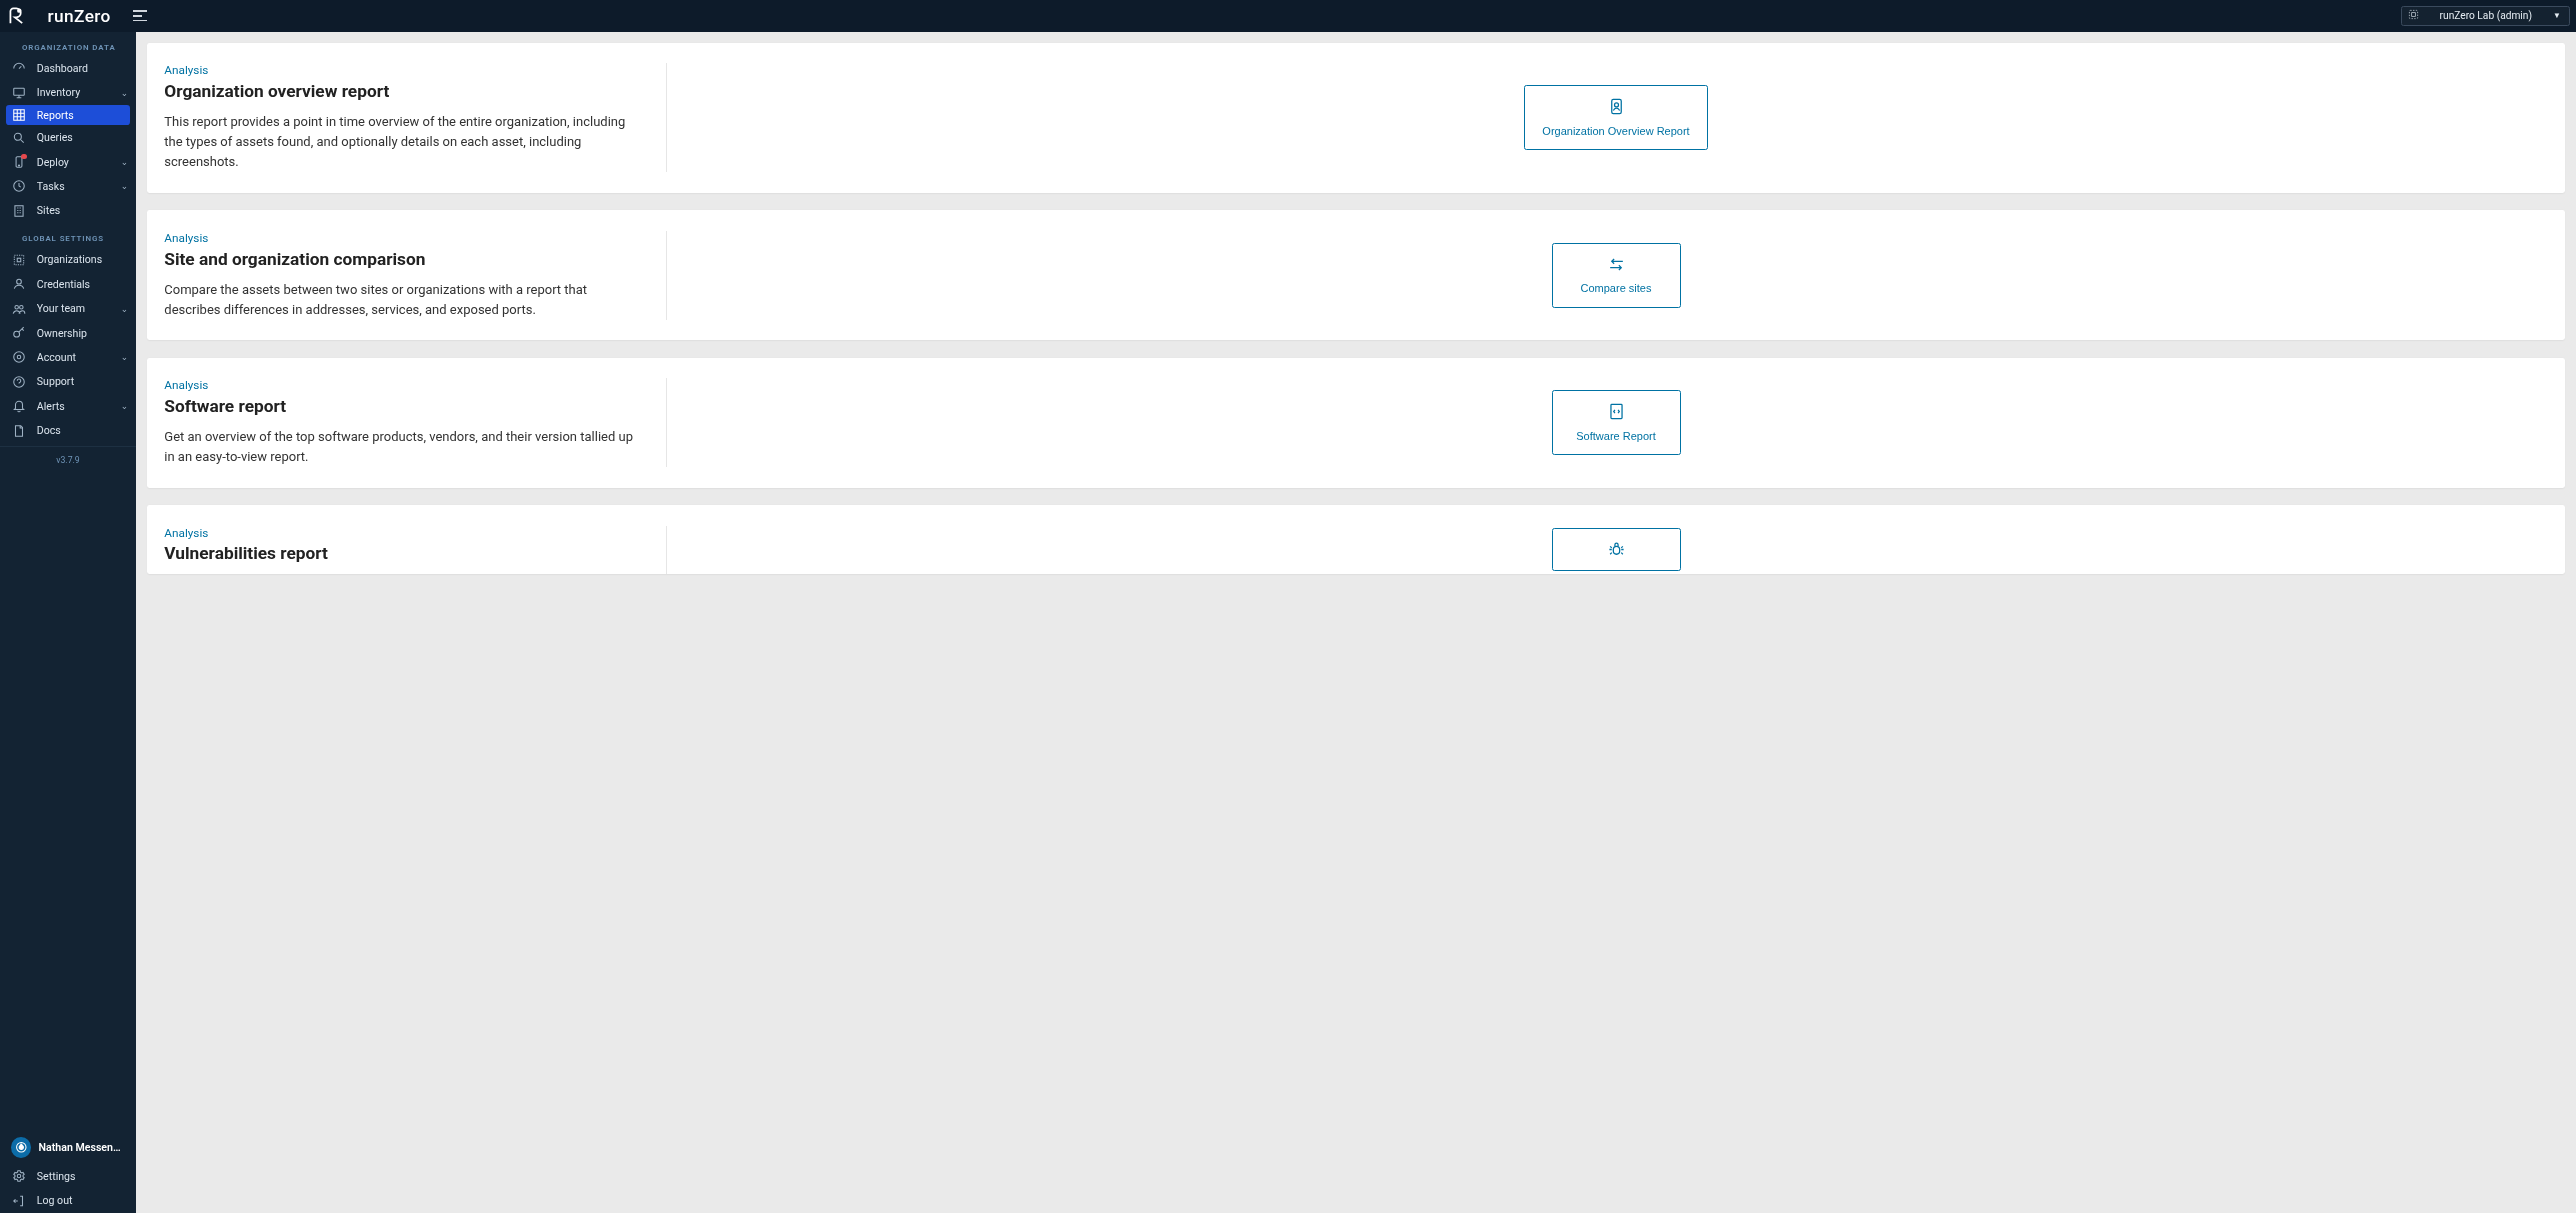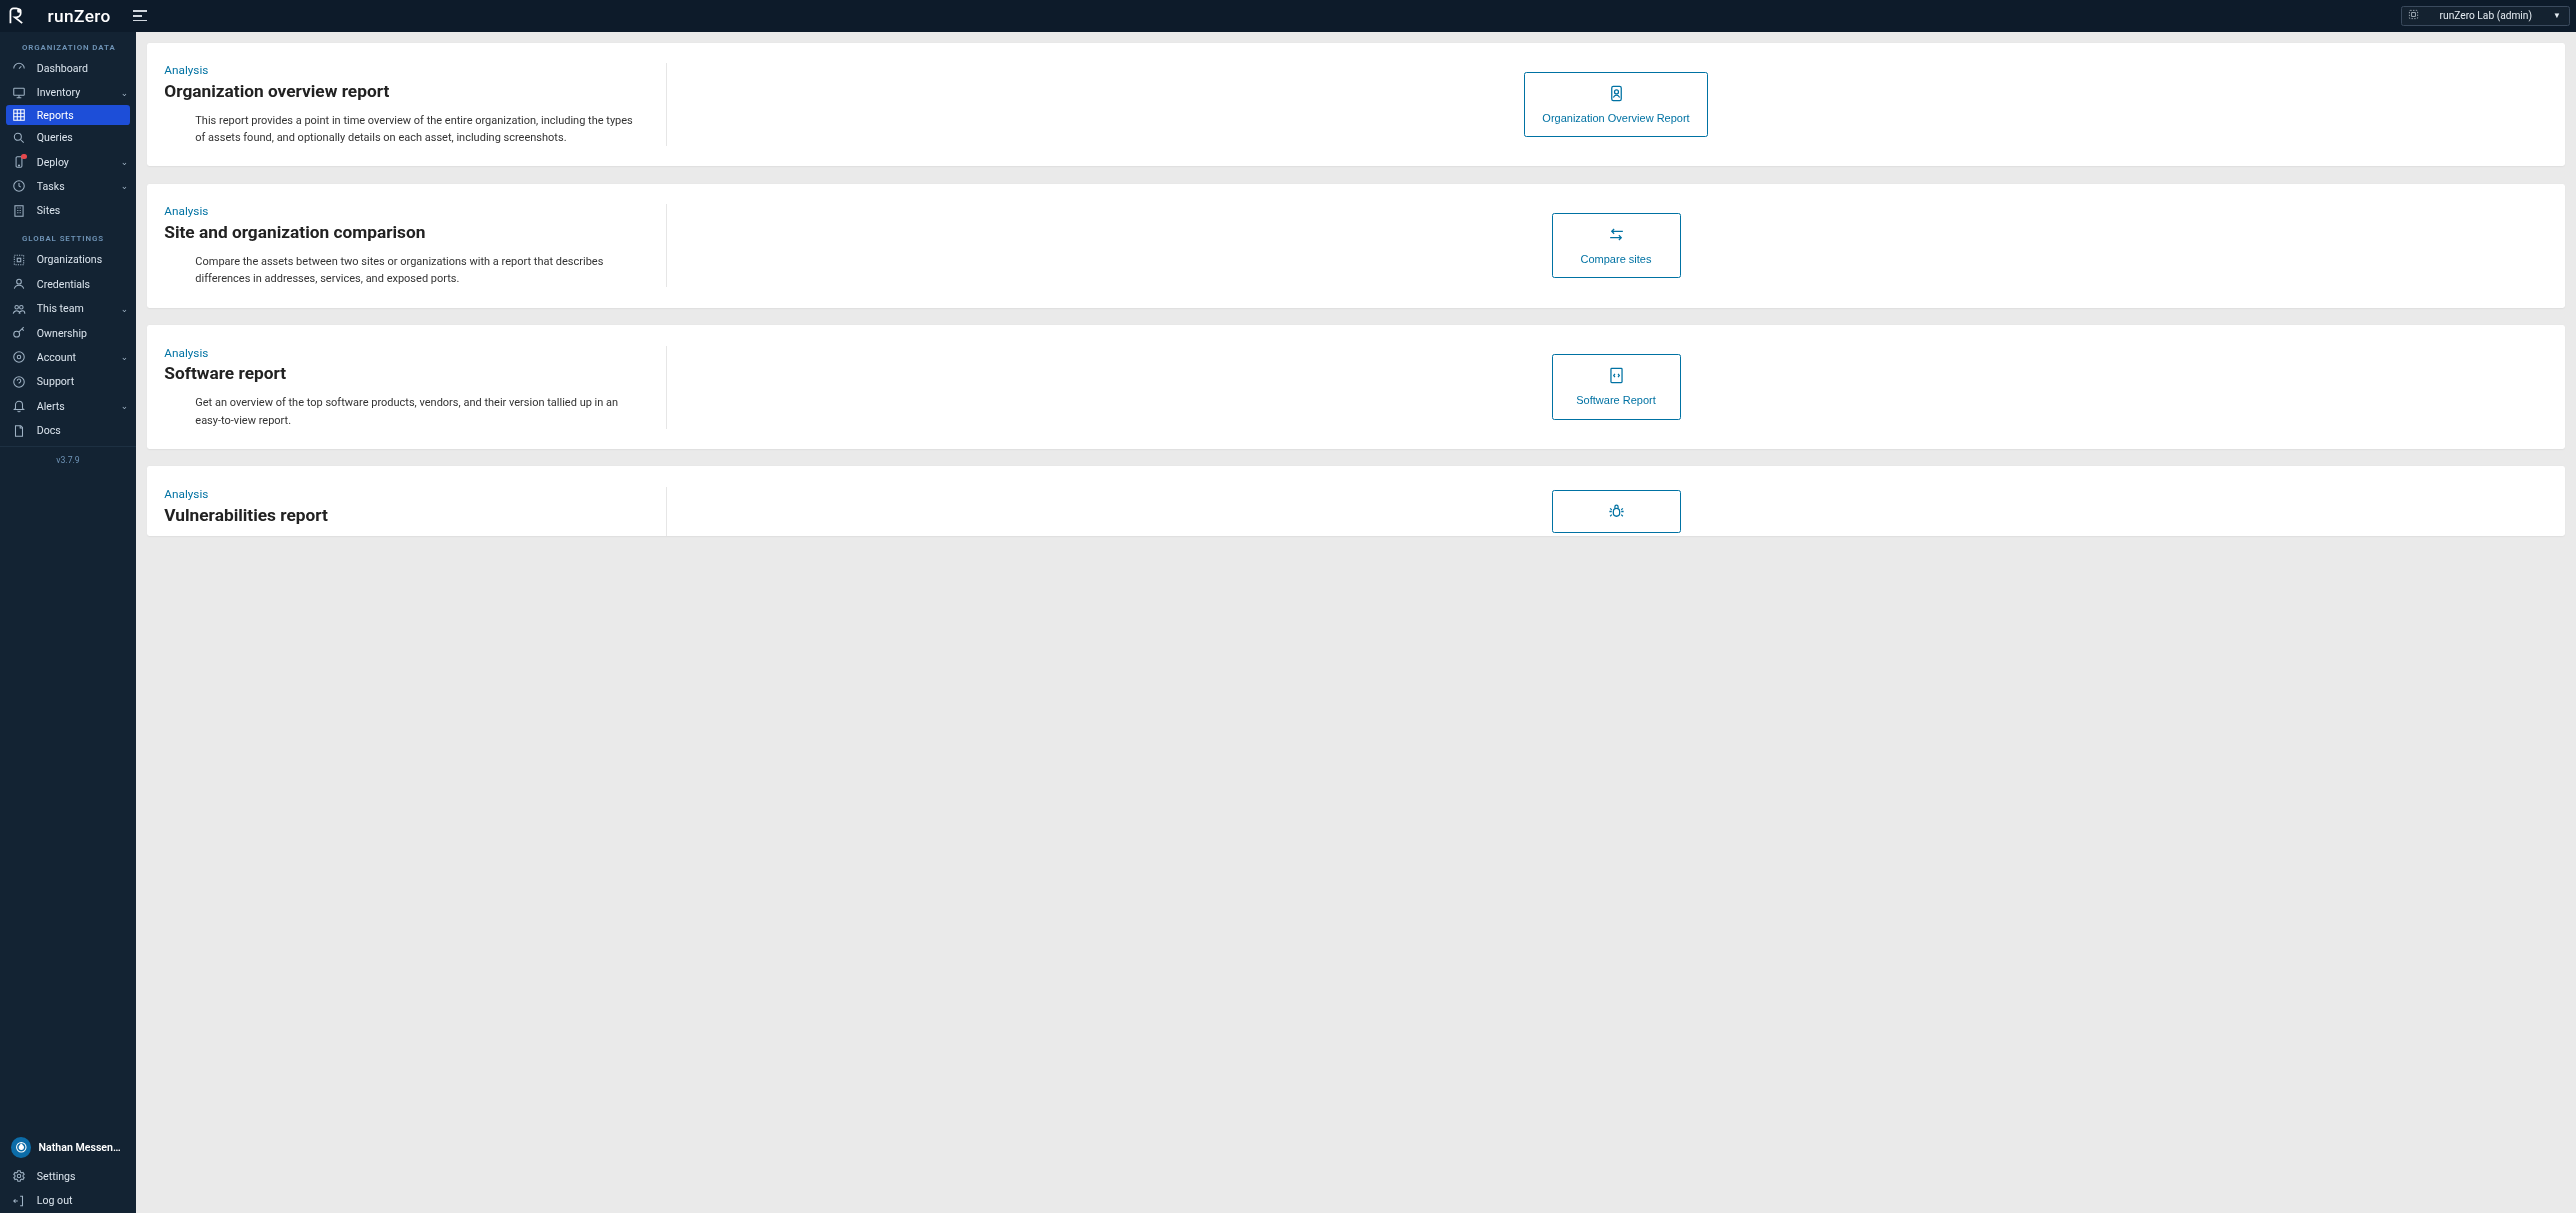--- a/index.html
+++ b/index.html
@@ -130,21 +130,21 @@
   }
   .card-right {
     flex: 1;
     display: flex;
     align-items: center;
     justify-content: center;
     padding: 0 31.5px;
   }
   .overline { color: #0072a3; font-size: 11.8px; font-weight: 400; margin-bottom: 3.9px; }
   .card-title { font-size: 17.3px; font-weight: 700; color: #222; margin-bottom: 11px; }
-  .card-desc { font-size: 11px; line-height: 1.55; color: #333; max-width: 488px; margin-left: 31px;}
+  .card-desc { font-size: 13px; line-height: 1.55; color: #333; max-width: 488px;}
   .action-btn {
     border: 0.8px solid #0072a3;
     color: #0072a3;
     background: #fff;
     border-radius: 2.4px;
     padding: 11px 17.3px;
     min-width: 129px;
     text-align: center;
     display: inline-flex;
     flex-direction: column;
@@ -299,21 +299,21 @@
     </div>
 
     <div class="nav-item">
       <span class="nav-icon">
         <svg viewBox="0 0 24 24" width="14" height="14" fill="none" stroke="currentColor" stroke-width="1.8">
             <circle cx="8" cy="9" r="3"></circle>
             <circle cx="16" cy="9" r="3"></circle>
             <path d="M2 20c1-3 3-5 6-5s5 2 6 5M12 20c1-3 3-5 6-5s4 2 4 5"></path>
           </svg>
       </span>
-      <span class="nav-label">This team</span>
+      <span class="nav-label">Your team</span>
       <span class="nav-chevron">⌄</span>
     </div>
 
     <div class="nav-item">
       <span class="nav-icon">
         <svg viewBox="0 0 24 24" width="14" height="14" fill="none" stroke="currentColor" stroke-width="1.8">
             <circle cx="8" cy="14" r="5"></circle>
             <path d="M12 10l8-8M17 5l3 3"></path>
           </svg>
       </span>

